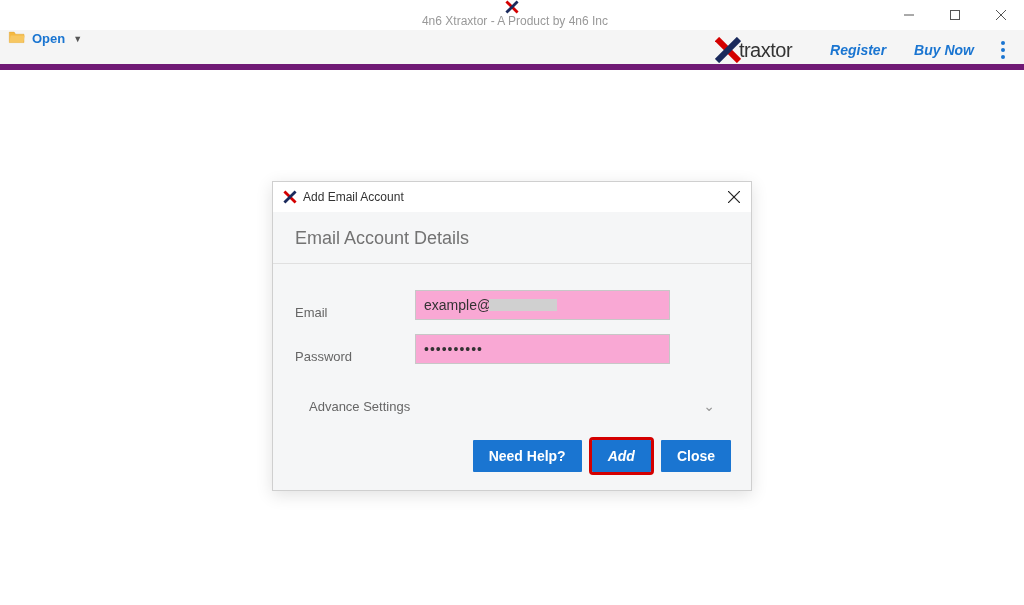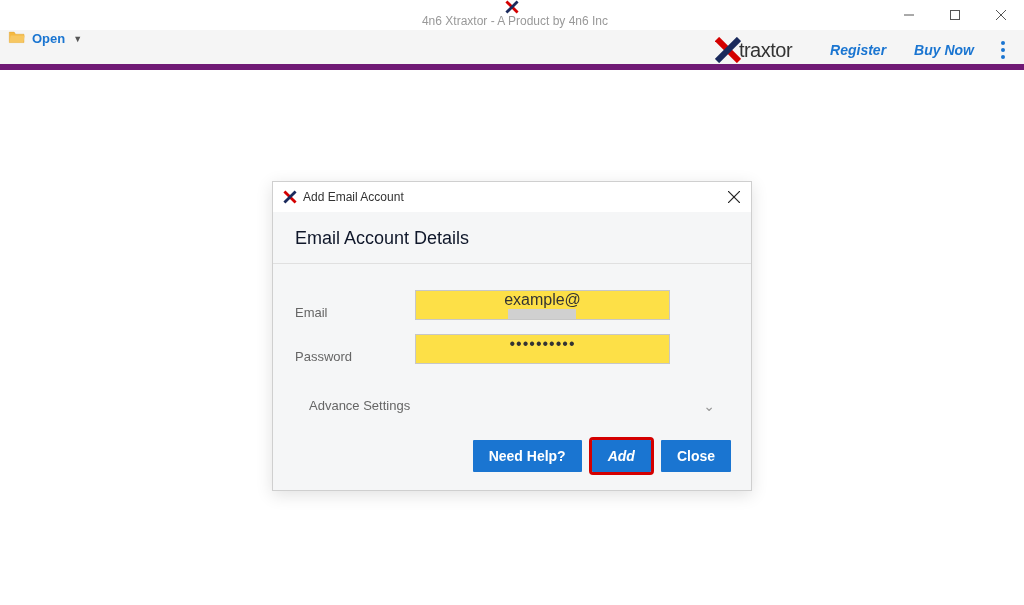--- a/index.html
+++ b/index.html
@@ -56,41 +56,40 @@
     .dialog-titlebar{
       height:30px; display:flex; align-items:center; padding:0 10px; position:relative;
     }
     .dialog-titlebar .app-icon{ width:14px; height:14px; margin-right:6px;}
     .dialog-title{ font-size:12px; color:#333; }
     .dialog-close{ position:absolute; right:8px; top:6px; width:18px; height:18px; cursor:pointer; display:flex; align-items:center; justify-content:center;}
 
     .dialog-body{ background:#f5f6f7; padding:0; }
     .section-header{
       padding:16px 22px 14px 22px;
-      font-size:18px; color:#0f172a; font-weight:400;
+      font-size:18px; color:#737373; font-weight:400;
       border-bottom:1px solid #e0e0e0;
       background:#f5f6f7;
     }
     .form-area{ padding:18px 22px 4px 22px; }
     .form-row{ display:flex; align-items:flex-end; margin-bottom:14px;margin-top:8px;}
     .form-label{ width:120px; font-size:13px; color:#666; }
     .form-input{
       width:255px; height:30px;
       border:1px solid #c7c7c7;
-      background:#fde047;
+      background:#f9a8d4;
       padding:0 8px;
-      font-size:16px;
+      font-size:14px;
       color:#333;
       outline:none;
-      flex-direction:column;
     }
     .redacted { display:inline-block; background:#d0d0d0; height:12px; width:68px; vertical-align:middle; margin-left:-2px;}
 
     .advance-row{
-      display:flex; align-items:flex-start; justify-content:space-between;
+      display:flex; align-items:center; justify-content:space-between;
       padding:16px 36px 16px 36px;
       font-size:13px; color:#666;
       cursor:pointer;
     }
     .chevron { color:#999; font-size:14px;}
 
     .dialog-actions{
       display:flex; justify-content:flex-end; gap:10px;
       padding:10px 20px 18px 20px;
     }

